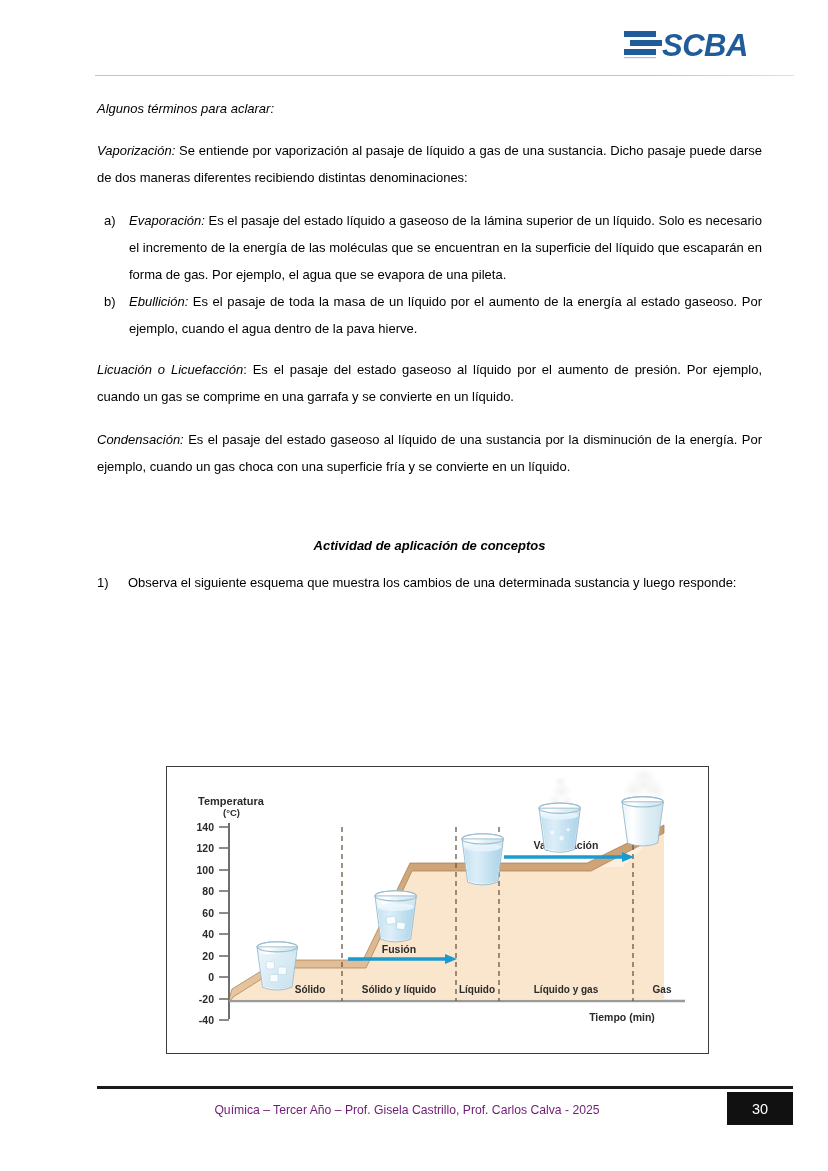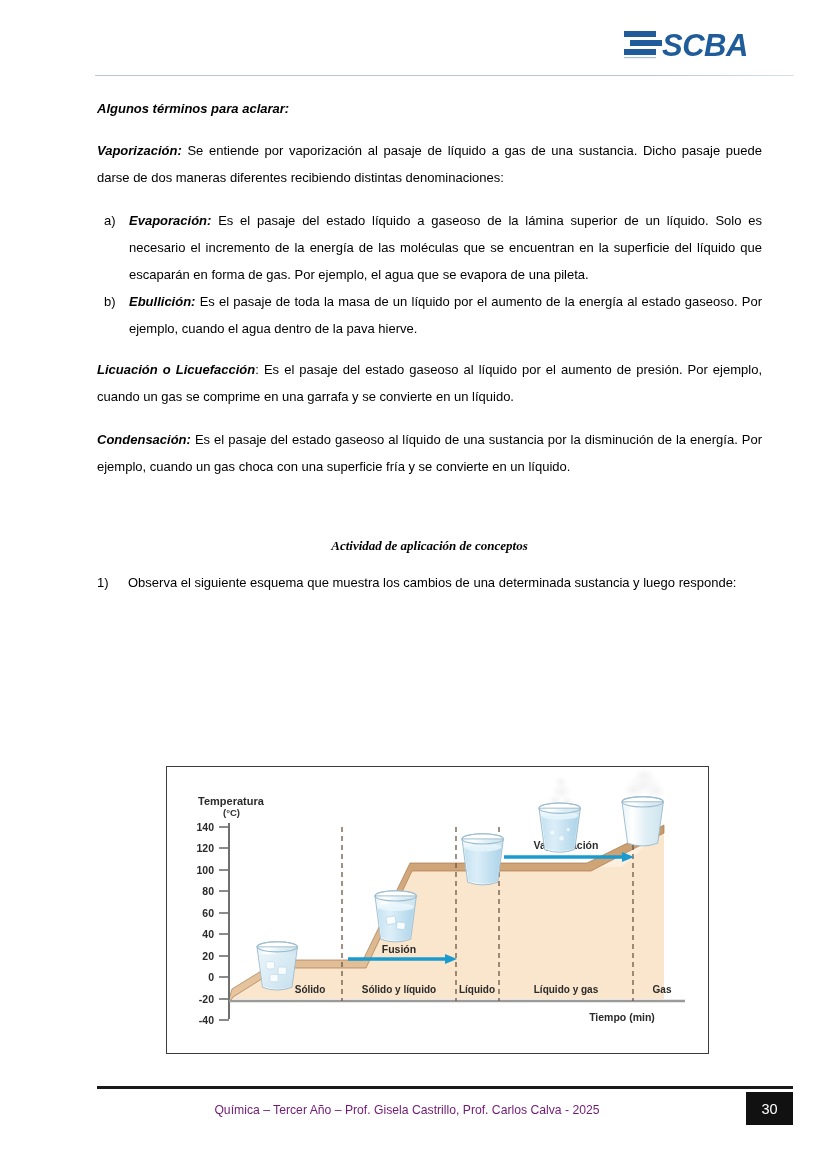--- a/index.html
+++ b/index.html
@@ -58,21 +58,21 @@
   p.para {
     margin: 0 0 16px 0;
     font-size: 13.0px;
     line-height: 27px;
     text-align: justify;
     color: #000;
   }
   p.para.lead {
     margin-bottom: 15px;
   }
-  .bi { font-weight: bold; font-style: italic; }
+  .bi { font-weight: normal; font-style: italic; }
 
   ol.alpha {
     margin: 0 0 14px 0;
     padding: 0;
     list-style: none;
   }
   ol.alpha li {
     position: relative;
     padding-left: 32px;
     font-size: 13.0px;
@@ -89,21 +89,20 @@
   }
 
   .activity-title {
     margin: 0;
     padding-top: 36px;
     text-align: center;
     font-size: 13.0px;
     font-weight: bold;
     font-style: italic;
     line-height: 27px;
-    font-family: Liberation Serif, serif;
   }
 
   ol.numbered {
     margin: 10px 0 0 0;
     padding: 0;
     list-style: none;
   }
   ol.numbered li {
     position: relative;
     padding-left: 31px;
@@ -148,21 +147,21 @@
     width: 620px;
     text-align: center;
     font-size: 12.2px;
     line-height: 20px;
     color: #701a75;
   }
   .page-number-box {
     position: absolute;
     right: 35px;
     top: 1092px;
-    width: 47px;
+    width: 66px;
     height: 33px;
     background: #111111;
     color: #ffffff;
     display: flex;
     align-items: center;
     justify-content: center;
     font-size: 14.5px;
   }
 </style>
 </head>

